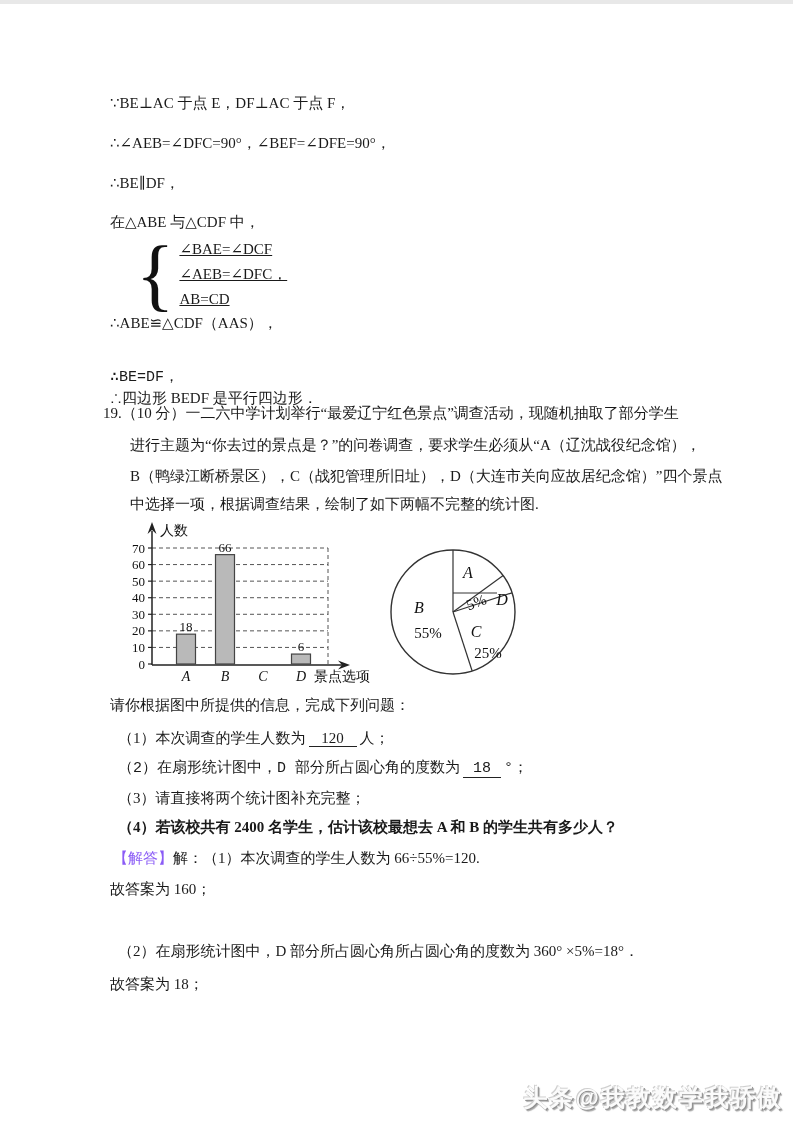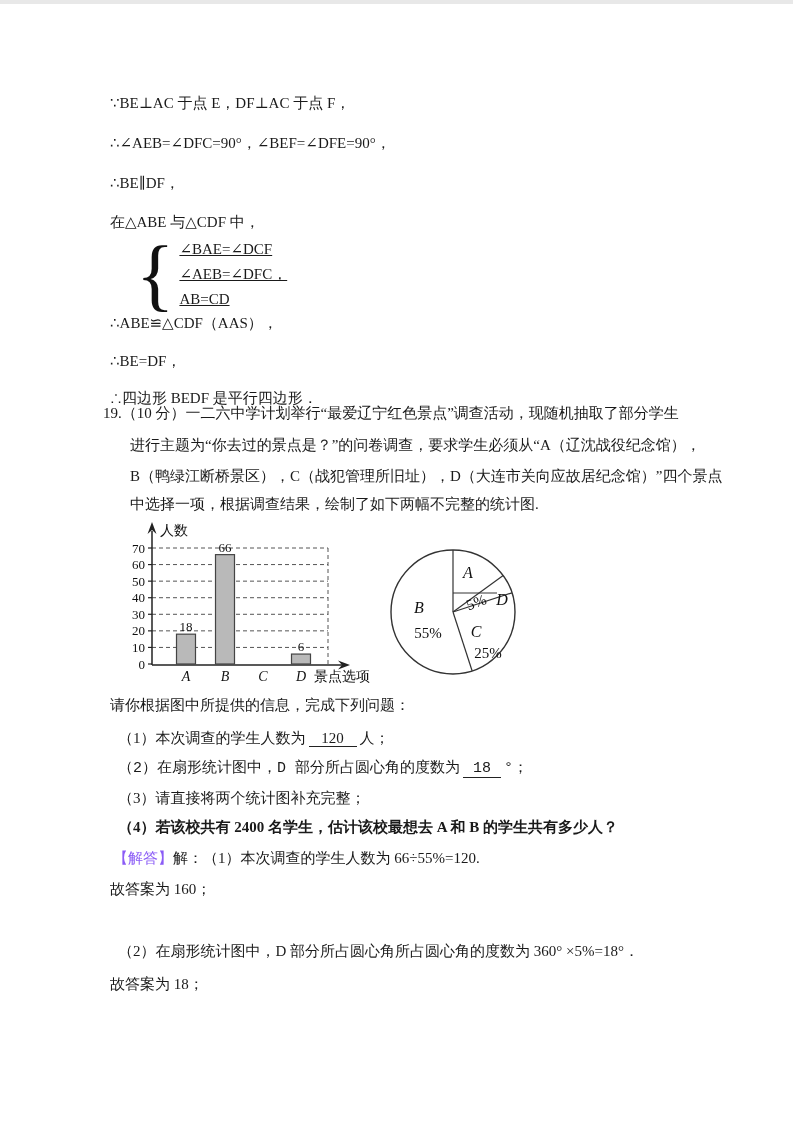--- a/index.html
+++ b/index.html
@@ -67,21 +67,21 @@
   <div class="sys">
     <span class="brace">{</span>
     <div class="sys-lines">
       <div>∠BAE=∠DCF</div>
       <div>∠AEB=∠DFC，</div>
       <div>AB=CD</div>
     </div>
   </div>
 
   <div class="tl" style="left:110px;top:309px;">∴ABE≌△CDF（AAS），</div>
-  <div class="tl" style="left:110px;top:347px;">∴BE=DF，</div>
+  <div class="tl" style="left:110px;top:363px;font-family:Liberation Mono, monospace;">∴BE=DF，</div>
   <div class="tl" style="left:110px;top:384px;">∴四边形 BEDF 是平行四边形．</div>
 
   <div class="tl" style="left:103px;top:399px;">19.（10 分）一二六中学计划举行“最爱辽宁红色景点”调查活动，现随机抽取了部分学生</div>
   <div class="tl" style="left:130px;top:431px;">进行主题为“你去过的景点是？”的问卷调查，要求学生必须从“A（辽沈战役纪念馆），</div>
   <div class="tl" style="left:130px;top:462px;">B（鸭绿江断桥景区），C（战犯管理所旧址），D（大连市关向应故居纪念馆）”四个景点</div>
   <div class="tl" style="left:130px;top:490px;">中选择一项，根据调查结果，绘制了如下两幅不完整的统计图.</div>
 
   <svg id="bar-svg" class="chart-svg" style="left:130px;top:513px;" width="252" height="176" viewBox="0 0 252 176">
       <line x1="18" y1="147" x2="22" y2="147" stroke="#222" stroke-width="1.2"></line>
       <text x="15" y="151.5" text-anchor="end" font-size="13" fill="#111" font-family="&quot;Liberation Serif&quot;,&quot;DejaVu Serif&quot;,serif">0</text>
@@ -147,13 +147,14 @@
   <div class="tl" style="left:118px;top:754px;font-family:Liberation Mono, monospace;"><span>（2）在扇形统计图中，D 部分所占圆心角的度数为</span><span class="ans small">18</span><span>°；</span></div>
 
   <div class="tl" style="left:118px;top:784px;">（3）请直接将两个统计图补充完整；</div>
   <div class="tl" style="left:118px;top:813px;font-weight:bold;">（4）若该校共有 2400 名学生，估计该校最想去 A 和 B 的学生共有多少人？</div>
 
   <div class="tl" style="left:113px;top:844px;"><span class="blue">【解答】</span><span>解：（1）本次调查的学生人数为 66÷55%=120.</span></div>
   <div class="tl" style="left:110px;top:875px;">故答案为 160；</div>
   <div class="tl" style="left:118px;top:937px;">（2）在扇形统计图中，D 部分所占圆心角所占圆心角的度数为 360° ×5%=18°．</div>
   <div class="tl" style="left:110px;top:970px;">故答案为 18；</div>
 
+  <div class="watermark">头条@我教数学我骄傲</div>
 </div>
 
 </body></html>

